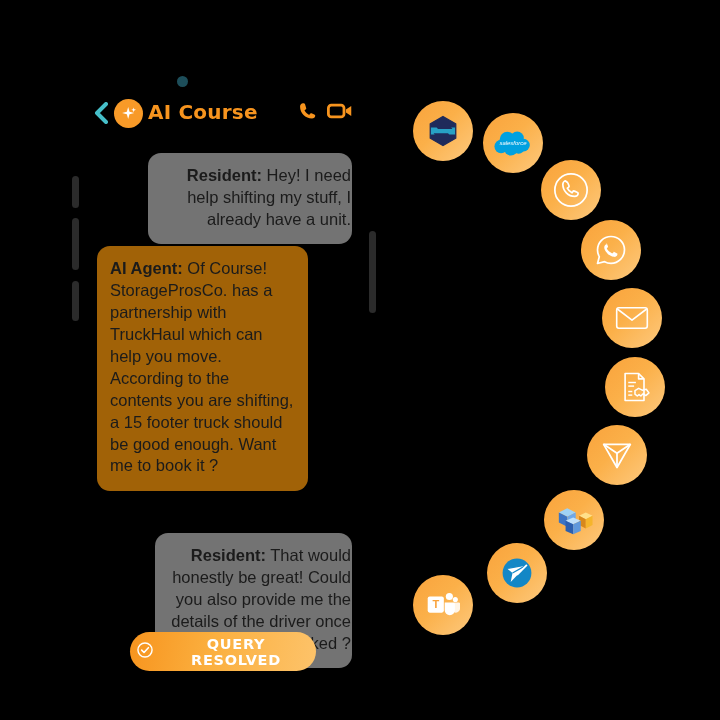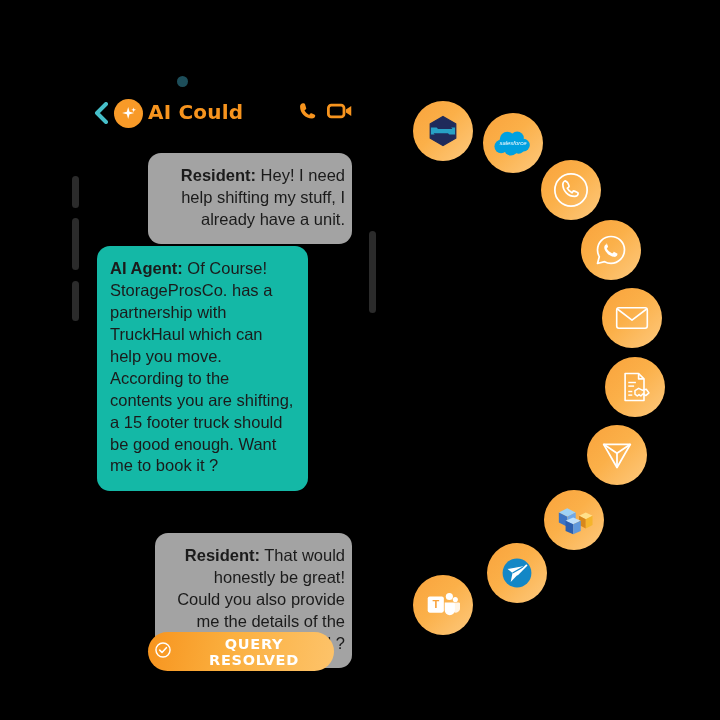--- a/index.html
+++ b/index.html
@@ -14,37 +14,37 @@
   .chat-header{position:absolute;left:94px;top:98px;width:250px;height:32px;}
   .back-chevron{position:absolute;left:0px;top:4px;width:14px;height:22px;}
   .agent-avatar{position:absolute;left:114px;top:99px;width:29px;height:29px;border-radius:50%;
      background:#F89A28;display:flex;align-items:center;justify-content:center;}
   .agent-title{position:absolute;left:148px;top:100px;font-size:20px;font-weight:700;color:#F7941E;
      letter-spacing:.2px;font-family:"DejaVu Sans",sans-serif;}
   .hdr-actions{position:absolute;left:298px;top:101px;display:flex;gap:10px;align-items:center;}
 
   
   .bubble{position:absolute;box-sizing:border-box;border-radius:13px;font-size:16.5px;line-height:1.33;color:#1b1b1b;}
-  .bubble.resident{background:#a3a3a3;text-align:right;padding:12px 7px 13px 13px;}
-  .bubble.agent{background:#14b8a6;text-align:left;padding:12px 14px 14px 13px;}
+  .bubble.resident{background:#737373;text-align:right;padding:12px 1px 13px 13px;}
+  .bubble.agent{background:#a16207;text-align:left;padding:12px 14px 14px 13px;}
   .bubble b{font-weight:700;}
 
   #bubble-1{left:148px;top:153px;width:204px;}
   #bubble-2{left:97px;top:246px;width:211px;}
   #bubble-3{left:155px;top:491px;width:197px;margin-top:42px;}
 
   
   .edge-bar{position:absolute;background:#2b2b2b;border-radius:4px;width:7px;}
   #bar-l1{left:72px;top:176px;height:32px;}
   #bar-l2{left:72px;top:218px;height:52px;}
   #bar-l3{left:72px;top:281px;height:40px;}
   #bar-r1{left:369px;top:231px;height:82px;}
 
   
-  #query-resolved{position:absolute;left:148px;top:632px;width:186px;height:39px;border:0;
+  #query-resolved{position:absolute;left:130px;top:632px;width:186px;height:39px;border:0;
      border-radius:20px;background:linear-gradient(100deg,#F7941E 0%,#FBB040 45%,#FDC36A 100%);
      color:#fff;font-size:14.5px;font-weight:700;letter-spacing:.7px;
      display:flex;align-items:center;justify-content:space-between;gap:8px;cursor:pointer;
      font-family:"DejaVu Sans",sans-serif;}
 
   
   #integrations{position:absolute;left:0;top:0;width:720px;height:720px;}
   .integration{position:absolute;border-radius:50%;
      background:linear-gradient(135deg,#F9A33C 0%,#FBB049 45%,#FDC97E 100%);
      display:flex;align-items:center;justify-content:center;}
@@ -67,21 +67,21 @@
       </span>
     </div>
 
     <div class="agent-avatar">
       <svg width="20" height="20" viewBox="0 0 24 24">
         <path d="M11 3.5 L12.6 9.2 L18.3 10.8 L12.6 12.4 L11 18.1 L9.4 12.4 L3.7 10.8 L9.4 9.2 Z" fill="#ffffff"></path>
         <path d="M17.6 4.2 L18.3 6.3 L20.4 7 L18.3 7.7 L17.6 9.8 L16.9 7.7 L14.8 7 L16.9 6.3 Z" fill="#ffffff"></path>
       </svg>
     </div>
 
-    <div class="agent-title">AI Could</div>
+    <div class="agent-title">AI Course</div>
 
     <div class="hdr-actions">
       <span>
         <svg width="19" height="20" viewBox="0 0 24 24">
           <path d="M6.2 2.2 C4.4 2.2 2.6 4.1 2.6 6.4 c0 8.3 6.8 15.2 15 15.2 2.3 0 4.2-1.8 4.2-3.6 0-.8-.5-1.4-1.2-1.7l-3.5-1.4c-.8-.3-1.6 0-2 .7l-.9 1.4c-2.6-1.3-4.7-3.4-6-6l1.4-.9c.7-.4 1-1.2.7-2L8.9 3.5 C8.6 2.7 8 2.2 7.2 2.2 Z" fill="#F7941E"></path>
         </svg>
       </span>
       <span>
         <svg width="26" height="18" viewBox="0 0 30 20">
           <rect x="1.6" y="3.2" width="18" height="13.6" rx="3.4" fill="none" stroke="#F7941E" stroke-width="3.2"></rect>

